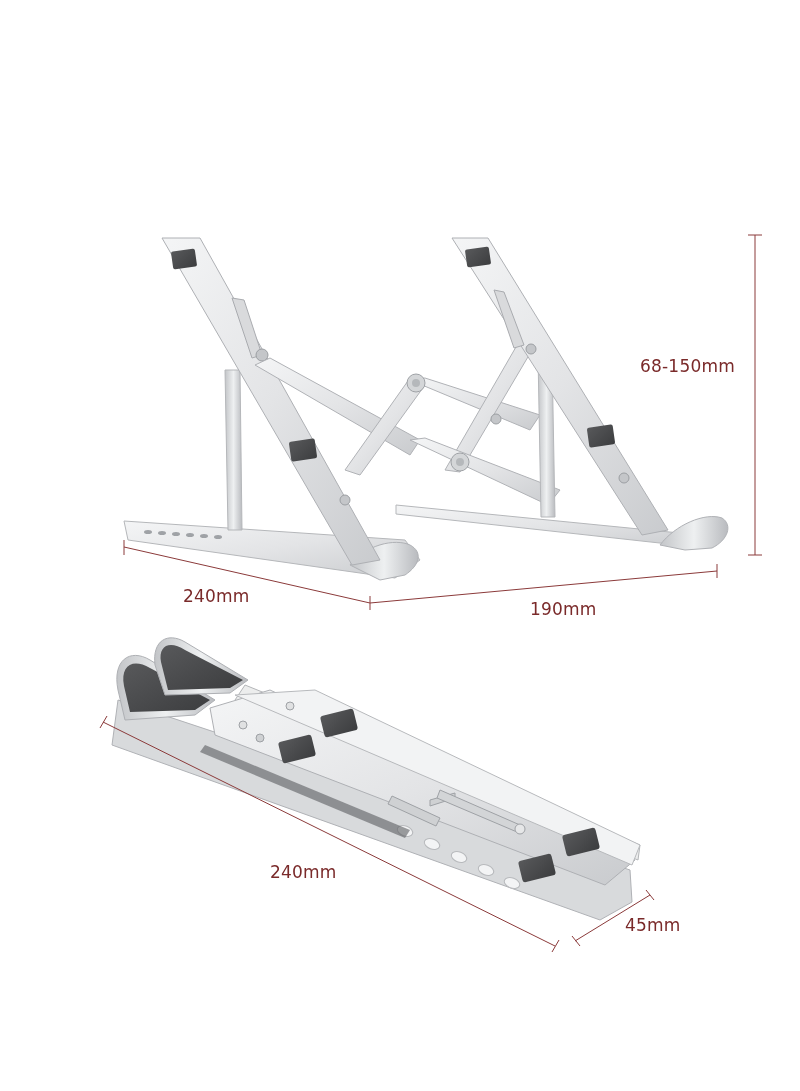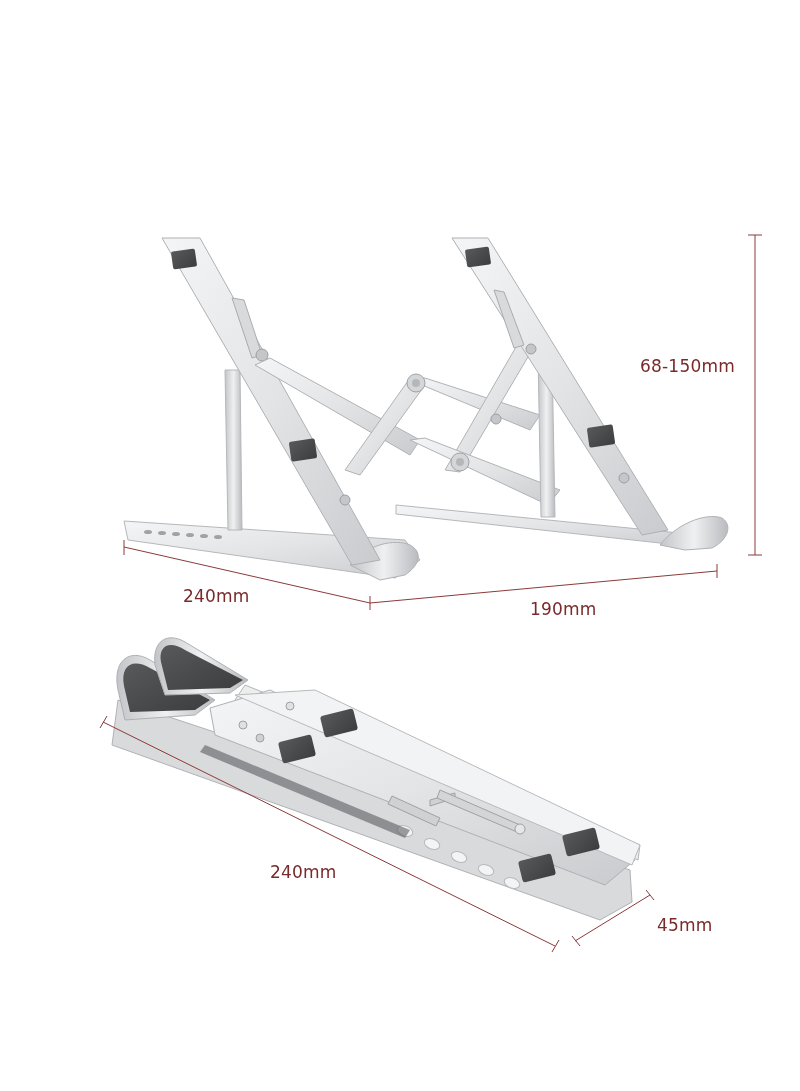--- a/index.html
+++ b/index.html
@@ -143,14 +143,14 @@
       <line x1="575" y1="941" x2="650" y2="895"></line>
       <line x1="572" y1="936" x2="580" y2="946"></line>
       <line x1="646" y1="890" x2="654" y2="900"></line>
     </g>
   </svg>
 
   <div class="dim-label" style="left:640px; top:356px;">68-150mm</div>
   <div class="dim-label" style="left:183px; top:586px;">240mm</div>
   <div class="dim-label" style="left:530px; top:599px;text-align:center;">190mm</div>
   <div class="dim-label" style="left:270px; top:862px;">240mm</div>
-  <div class="dim-label" style="left:625px; top:915px;margin-left:32px;">45mm</div>
+  <div class="dim-label" style="left:625px; top:915px;">45mm</div>
 </div>
 
 </body></html>

